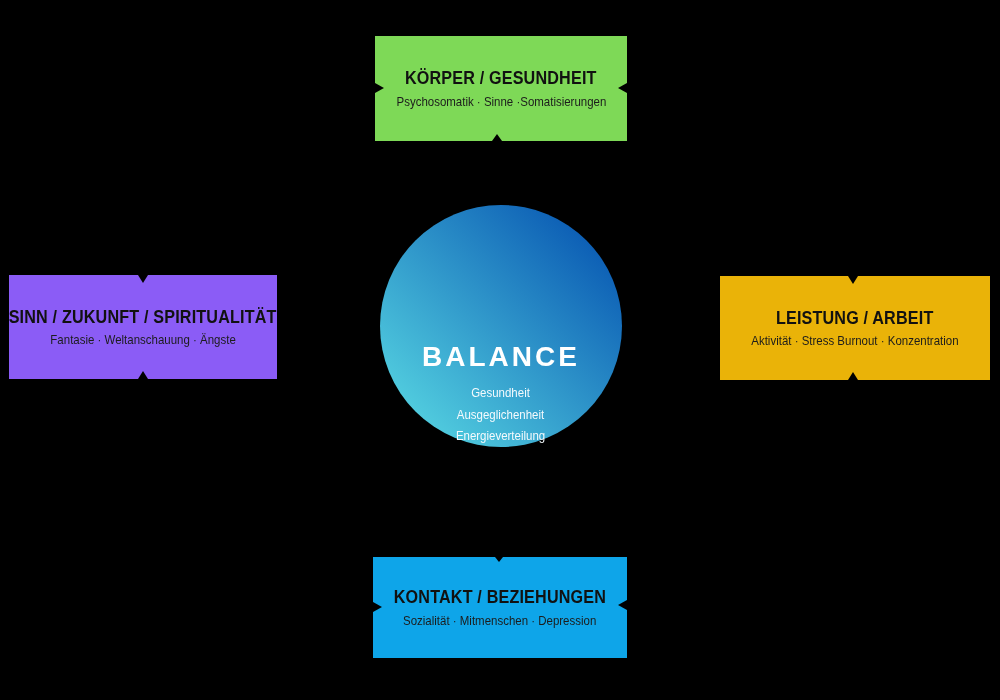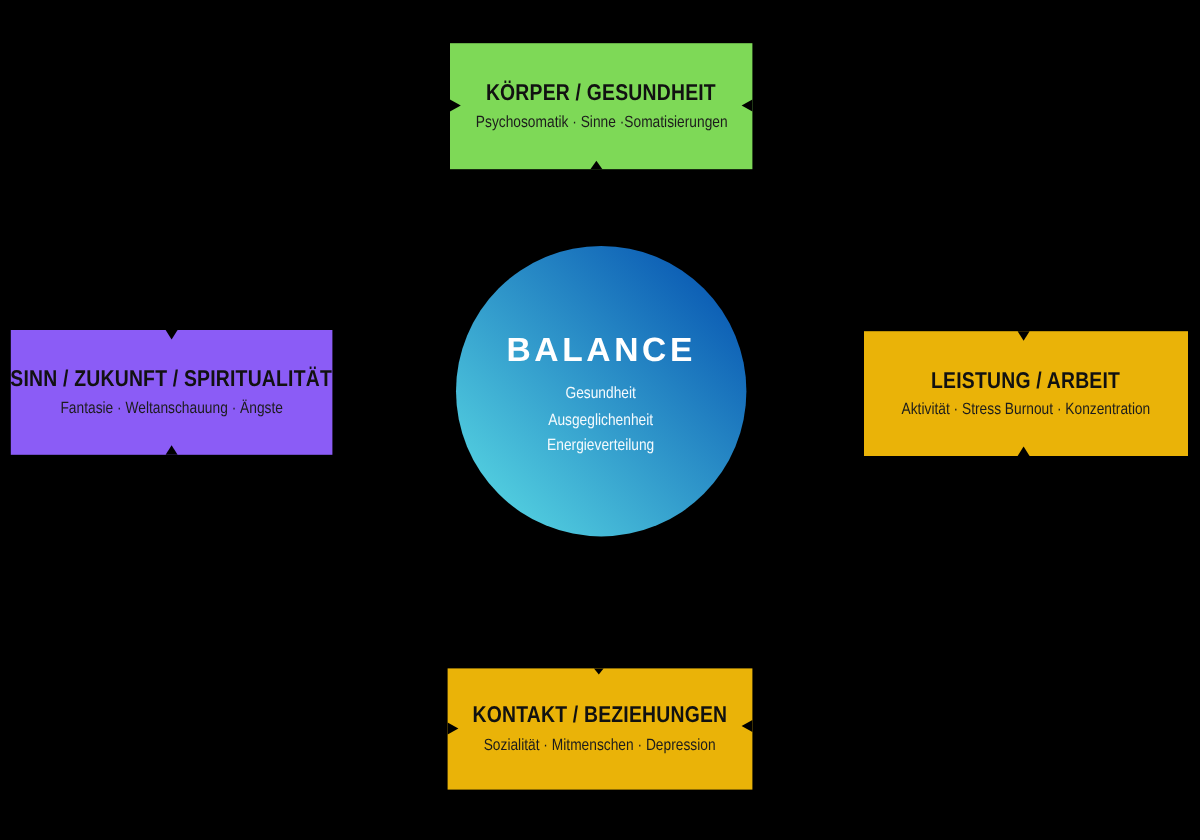--- a/index.html
+++ b/index.html
@@ -111,26 +111,26 @@
   <div class="node node-left" style="background: #8b5cf6;">
     <div class="node-title">SINN / ZUKUNFT / SPIRITUALITÄT</div>
     <div class="node-subtitle">Fantasie · Weltanschauung · Ängste</div>
   </div>
 
   <div class="node node-right" style="background: #eab308;">
     <div class="node-title">LEISTUNG / ARBEIT</div>
     <div class="node-subtitle">Aktivität · Stress Burnout · Konzentration</div>
   </div>
 
-  <div class="node node-bottom" style="background: #eab308;">
+  <div class="node node-bottom" style="background: #0ea5e9;">
     <div class="node-title">KONTAKT / BEZIEHUNGEN</div>
     <div class="node-subtitle">Sozialität · Mitmenschen · Depression</div>
   </div>
 
-  <div class="circle" style="background: linear-gradient(to right top, rgb(93, 224, 230), rgb(0, 74, 173));">
+  <div class="circle" style="background: linear-gradient(to right top, rgb(93, 224, 230), rgb(0, 74, 173)); justify-content: flex-end;">
     <div class="circle-title" style="color: rgb(255, 255, 255);">BALANCE</div>
     <div class="circle-sub">
       <span>Gesundheit</span>
       <span>Ausgeglichenheit</span>
       <span>Energieverteilung</span>
     </div>
   </div>
 
   <div class="notch point-right n-green-left"></div>
   <div class="notch point-left  n-green-right"></div>

